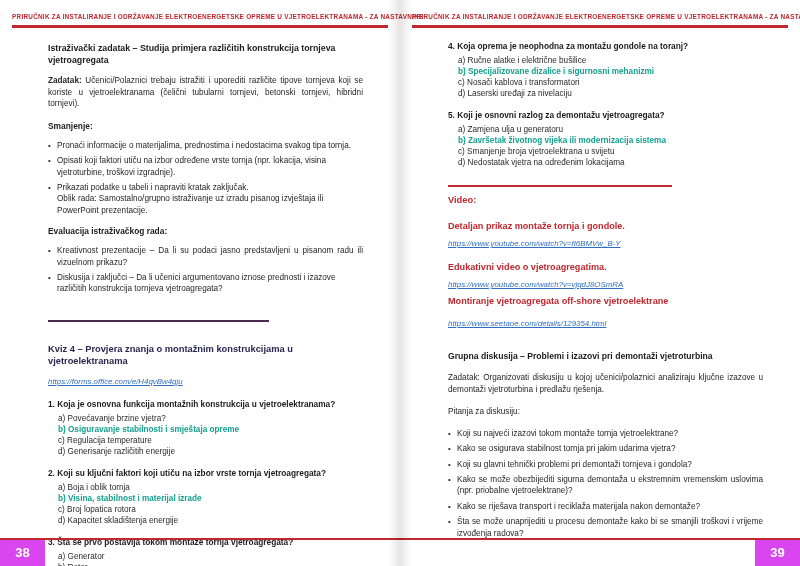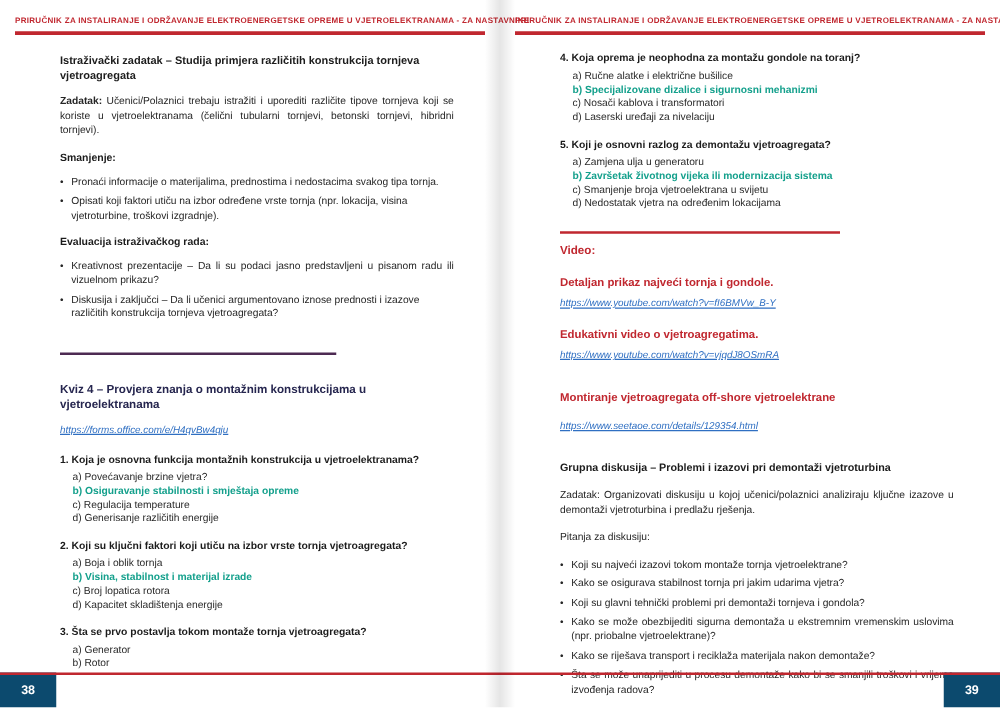--- a/index.html
+++ b/index.html
@@ -32,23 +32,23 @@
   .q-title{font-size:8.3px;font-weight:bold;color:#1c1c1c;line-height:11px;margin-bottom:3px;}
   .opt{font-size:8.2px;color:#2a2a2a;line-height:11px;padding-left:10px;}
   .opt.correct{color:#14a08c;font-weight:bold;}
   .q{margin-top:11px;}
   .red-b{color:#c0272f;font-weight:bold;}
   .v-label{font-size:9.3px;line-height:11px;}
   .v-title{font-size:9.1px;line-height:11px;}
   
   .bottom-rule{position:absolute;left:0;right:0;top:538px;height:2px;background:#c0272f;}
   .page-num{
-    position:absolute;top:538px;width:45px;height:28px;background:#0c4a6e;
+    position:absolute;top:538px;width:45px;height:28px;background:#d946ef;
     display:flex;align-items:center;justify-content:center;
-    color:#fff;font-size:10px;font-weight:bold;
+    color:#fff;font-size:13px;font-weight:bold;
   }
   .page-num.left{left:0;}
   .page-num.right{right:0;}
   .gutter{
     position:absolute;left:388px;top:0;width:24px;height:566px;pointer-events:none;
     background:linear-gradient(to right,rgba(0,0,0,0) 0%,rgba(0,0,0,0.10) 50%,rgba(0,0,0,0) 100%);
   }
 </style>
 </head>
 <body>
@@ -72,20 +72,27 @@
       <div class="label-bold" style="margin-top:11px;">Smanjenje:</div>
 
       <div style="margin-top:9px;">
         <div class="bullet">
           <span class="dot"></span>
           <span class="bt">Pronaći informacije o materijalima, prednostima i nedostacima svakog tipa tornja.</span>
         </div>
         <div class="bullet">
           <span class="dot"></span>
           <span class="bt">Opisati koji faktori utiču na izbor određene vrste tornja (npr. lokacija, visina vjetroturbine, troškovi izgradnje).</span>
+        </div>
+        <div class="bullet">
+          <span class="dot"></span>
+          <span class="bt">
+            <span>Prikazati podatke u tabeli i napraviti kratak zaključak.</span>
+            <span class="block">Oblik rada: Samostalno/grupno istraživanje uz izradu pisanog izvještaja ili PowerPoint prezentacije.</span>
+          </span>
         </div>
       </div>
 
       <div class="label-bold" style="margin-top:10px;">Evaluacija istraživačkog rada:</div>
 
       <div style="margin-top:9px;">
         <div class="bullet">
           <span class="dot"></span>
           <span class="bt" style="text-align:justify;">Kreativnost prezentacije – Da li su podaci jasno predstavljeni u pisanom radu ili vizuelnom prikazu?</span>
         </div>
@@ -148,27 +155,27 @@
         <div class="opt">a) Zamjena ulja u generatoru</div>
         <div class="opt correct">b) Završetak životnog vijeka ili modernizacija sistema</div>
         <div class="opt">c) Smanjenje broja vjetroelektrana u svijetu</div>
         <div class="opt">d) Nedostatak vjetra na određenim lokacijama</div>
       </div>
 
       <hr class="divider-red" style="margin-top:17px;">
 
       <div class="red-b v-label" style="margin-top:8px;">Video:</div>
 
-      <div class="red-b v-title" style="margin-top:15px;">Detaljan prikaz najveći tornja i gondole.</div>
+      <div class="red-b v-title" style="margin-top:15px;">Detaljan prikaz montaže tornja i gondole.</div>
       <a class="doc-link" style="margin-top:0;" href="#">https://www.youtube.com/watch?v=fI6BMVw_B-Y</a>
 
       <div class="red-b v-title" style="margin-top:12px;">Edukativni video o vjetroagregatima.</div>
       <a class="doc-link" style="" href="#">https://www.youtube.com/watch?v=vjqdJ8OSmRA</a>
 
-      <div class="red-b v-title" style="margin-top:22px;">Montiranje vjetroagregata off-shore vjetroelektrane</div>
+      <div class="red-b v-title" style="margin-top:5px;">Montiranje vjetroagregata off-shore vjetroelektrane</div>
       <a class="doc-link" style="margin-top:12px;" href="#">https://www.seetaoe.com/details/129354.html</a>
 
       <div class="h-black" style="margin-top:20px;font-size:8.6px;">Grupna diskusija – Problemi i izazovi pri demontaži vjetroturbina</div>
 
       <div class="para" style="margin-top:10px;">Zadatak: Organizovati diskusiju u kojoj učenici/polaznici analiziraju ključne izazove u demontaži vjetroturbina i predlažu rješenja.</div>
 
       <div class="para" style="margin-top:11px;text-align:left;">Pitanja za diskusiju:</div>
 
       <div style="margin-top:10px;">
         <div class="bullet">

